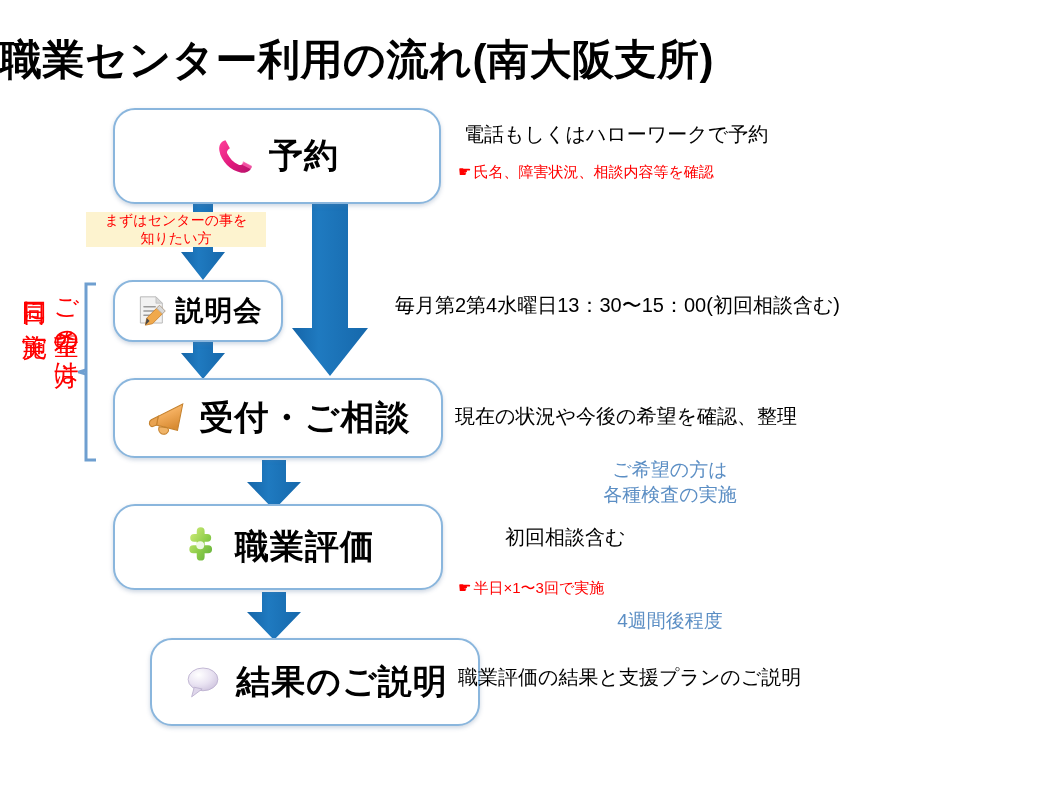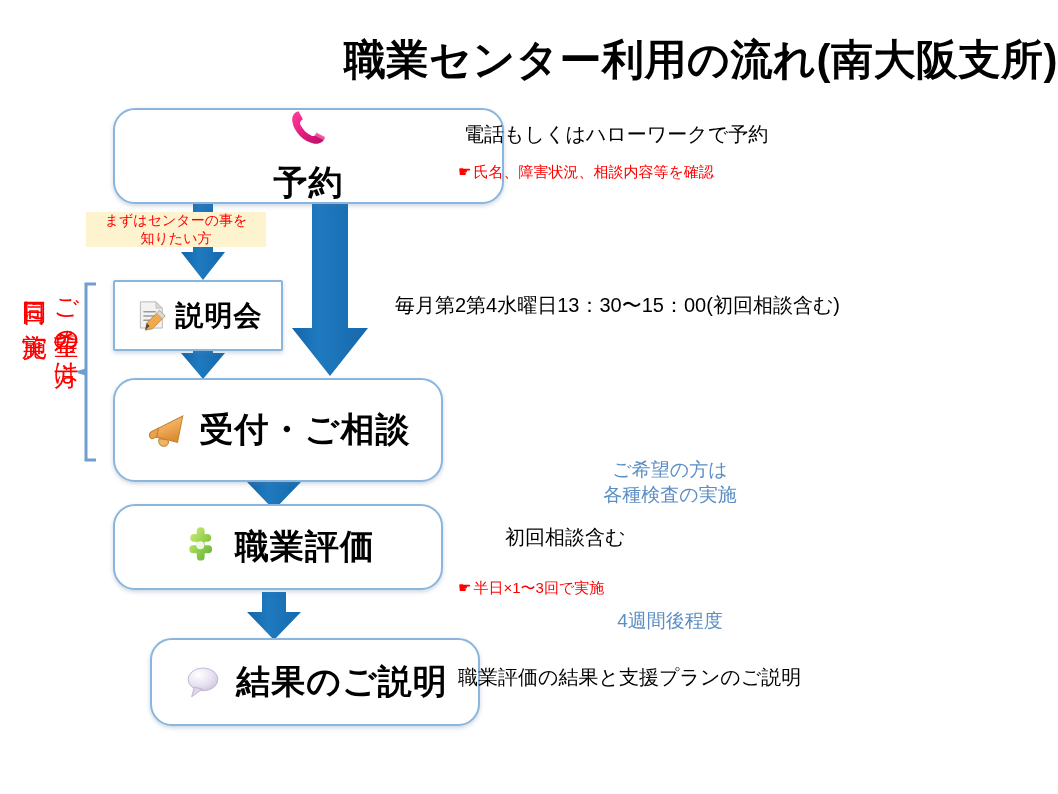--- a/index.html
+++ b/index.html
@@ -18,21 +18,21 @@
     background: #ffffff;
     overflow: hidden;
   }
 
   
   .title {
     position: absolute;
     left: 0;
     top: 32px;
     width: 1058px;
-    text-align: right;
+    text-align: left;
     font-size: 42px;
     font-weight: bold;
     color: #000000;
     letter-spacing: 0.5px;
     white-space: nowrap;
   }
 
   
   .step-box {
     position: absolute;
@@ -180,55 +180,55 @@
       </linearGradient>
     </defs>
     <polygon points="16,0 40,0 40,20 55,20 28,48 1,20 16,20" fill="url(#gN4)"></polygon>
   </svg>
 
   <svg class="arrow" style="left:78px; top:282px;" width="26" height="180" viewBox="0 0 26 180">
     <path d="M18,2 L8,2 L8,178 L18,178" fill="none" stroke="#6f9fd0" stroke-width="3"></path>
     <path d="M8,88 L1,90 L8,92" fill="none" stroke="#6f9fd0" stroke-width="3"></path>
   </svg>
 
-  <div class="step-box" style="left:113px; top:108px; width:391px; height:96px;flex-direction:column;">
+  <div class="step-box" style="left:113px; top:108px; width:328px; height:96px;">
     <svg class="step-icon" viewBox="0 0 48 48">
       <defs>
         <linearGradient id="phoneGrad" x1="0" y1="0" x2="1" y2="1">
           <stop offset="0%" stop-color="#ff3f9a"></stop>
           <stop offset="55%" stop-color="#e0197c"></stop>
           <stop offset="100%" stop-color="#b5126a"></stop>
         </linearGradient>
       </defs>
       <path d="M12 6 C7 7 4 12 5 18 C7 30 18 41 30 43 C36 44 41 41 42 36
                L33 31 C31 34 29 35 27 34 C21 31 17 27 14 21 C13 19 14 17 17 15 Z" fill="url(#phoneGrad)"></path>
       <path d="M32 30 L42 35 L41 39 L31 34 Z" fill="#ff66b2" opacity="0.75"></path>
     </svg>
     <span class="step-label">予約</span>
   </div>
 
-  <div class="step-box" style="left:113px; top:280px; width:170px; height:71px; gap:8px; border-radius:2px;">
+  <div class="step-box" style="left:113px; top:280px; width:170px; height:62px; gap:8px; border-radius:20px;">
     <svg class="step-icon small" viewBox="0 0 48 48">
       <path d="M9 4 H31 L40 13 V41 H9 Z" fill="#f2f2f2" stroke="#b9b9b9" stroke-width="1.4"></path>
       <path d="M31 4 L40 13 H31 Z" fill="#d8d8d8" stroke="#b9b9b9" stroke-width="1"></path>
       <g stroke="#9a9a9a" stroke-width="2" stroke-linecap="round">
         <line x1="14" y1="18" x2="30" y2="18"></line>
         <line x1="14" y1="24" x2="30" y2="24"></line>
         <line x1="14" y1="30" x2="24" y2="30"></line>
       </g>
       <g>
         <path d="M36 16 L44 24 L26 42 L16 44 L18 34 Z" fill="#f0a94c" stroke="#c9822f" stroke-width="1.2"></path>
         <path d="M36 16 L44 24 L40 28 L32 20 Z" fill="#d9d9d9" stroke="#a9a9a9" stroke-width="1"></path>
         <path d="M16 44 L18 34 L22 38 Z" fill="#4a4a4a"></path>
       </g>
     </svg>
     <span class="step-label small">説明会</span>
   </div>
 
-  <div class="step-box" style="left:113px; top:378px; width:330px; height:104px;">
+  <div class="step-box" style="left:113px; top:378px; width:330px; height:80px;">
     <svg class="step-icon" viewBox="0 0 48 48">
       <defs>
         <linearGradient id="megGrad" x1="0" y1="0" x2="0.4" y2="1">
           <stop offset="0%" stop-color="#ffd89a"></stop>
           <stop offset="45%" stop-color="#f3ae5e"></stop>
           <stop offset="100%" stop-color="#d98c33"></stop>
         </linearGradient>
       </defs>
       <path d="M42 8 L14 22 L12 32 L36 38 Z" fill="url(#megGrad)" stroke="#c5822e" stroke-width="1.2"></path>
       <path d="M14 22 L6 26 C3 28 3 33 7 34 L12 32 Z" fill="#e9a352" stroke="#c5822e" stroke-width="1.2"></path>
@@ -270,20 +270,21 @@
   </div>
 
   <div class="desc" style="left:464px; top:122px;">電話もしくはハローワークで予約</div>
 
   <div class="desc-red" style="left:458px; top:163px;">
     <span class="pointer">☛</span><span>氏名、障害状況、相談内容等を確認</span>
   </div>
 
   <div class="desc" style="left:395px; top:293px;">毎月第2第4水曜日13：30〜15：00(初回相談含む)</div>
 
+  <div class="desc" style="left:455px; top:404px;">現在の状況や今後の希望を確認、整理</div>
 
   <div class="desc" style="left:505px; top:525px;">初回相談含む</div>
 
   <div class="desc-red" style="left:458px; top:562px;margin-top:17px;">
     <span class="pointer">☛</span><span>半日×1〜3回で実施</span>
   </div>
 
   <div class="desc" style="left:458px; top:665px;">職業評価の結果と支援プランのご説明</div>
 
   <div class="highlight-red" style="left:86px; top:212px; width:180px;">

